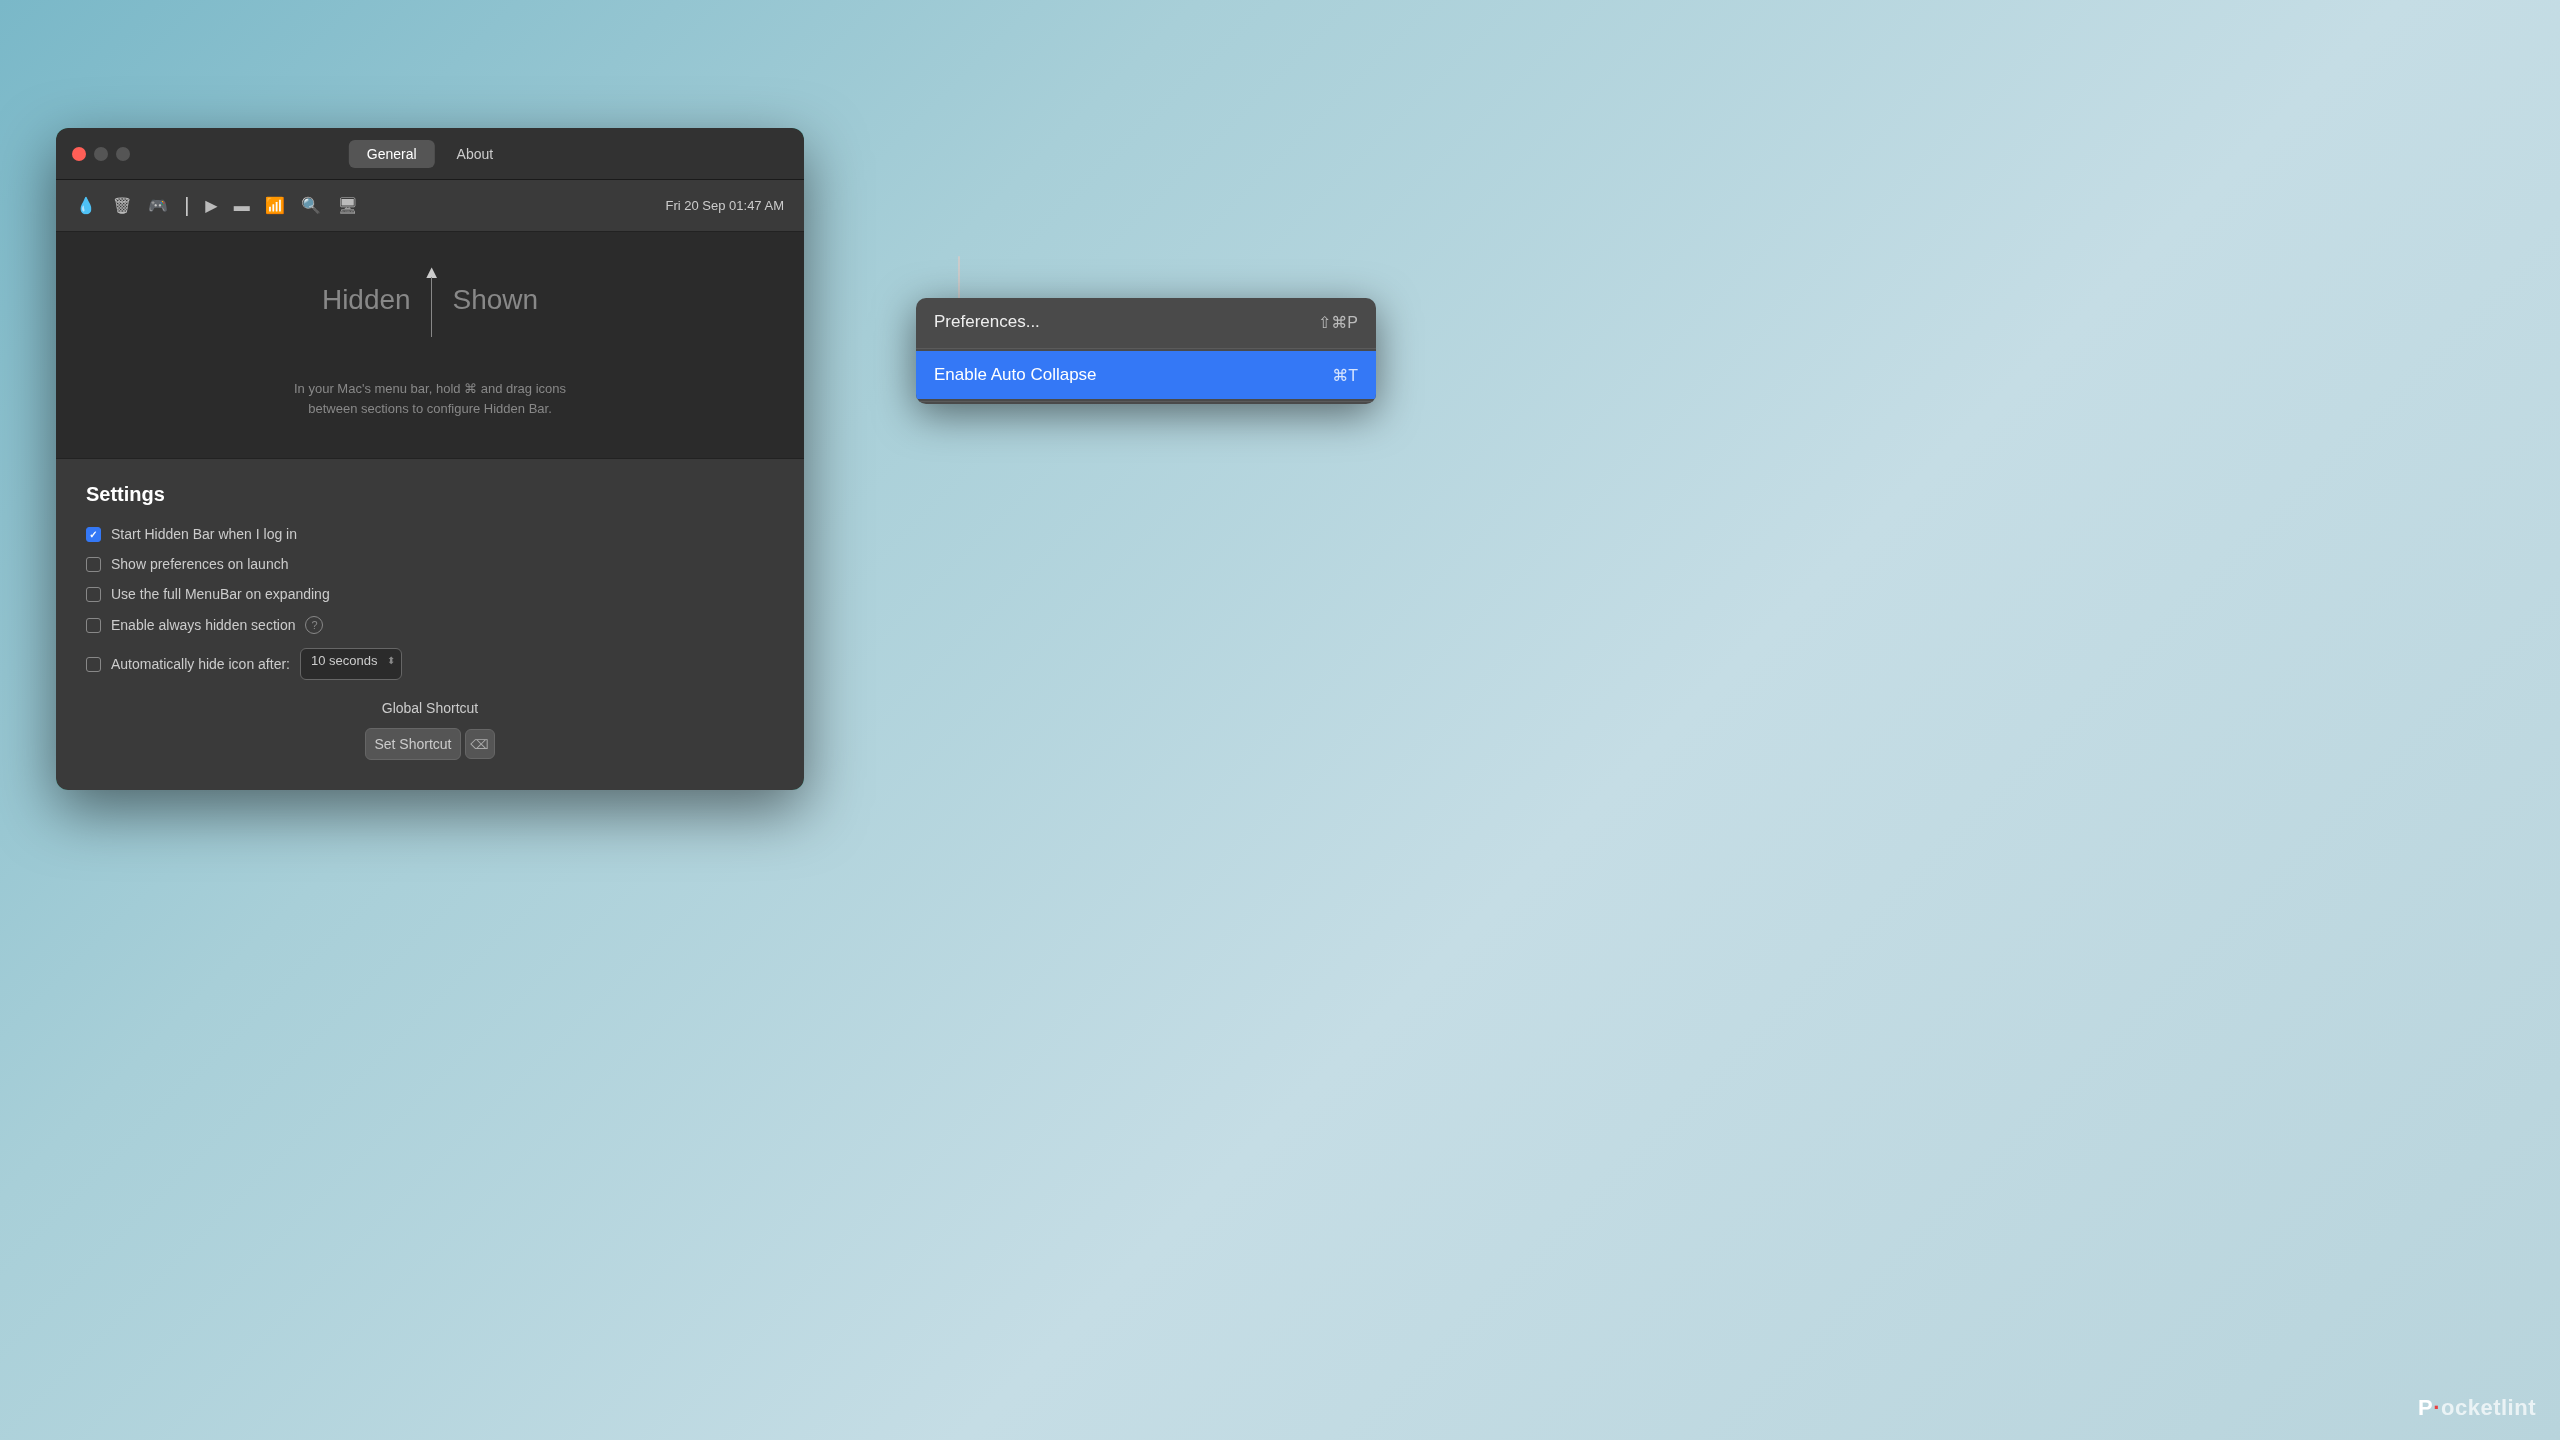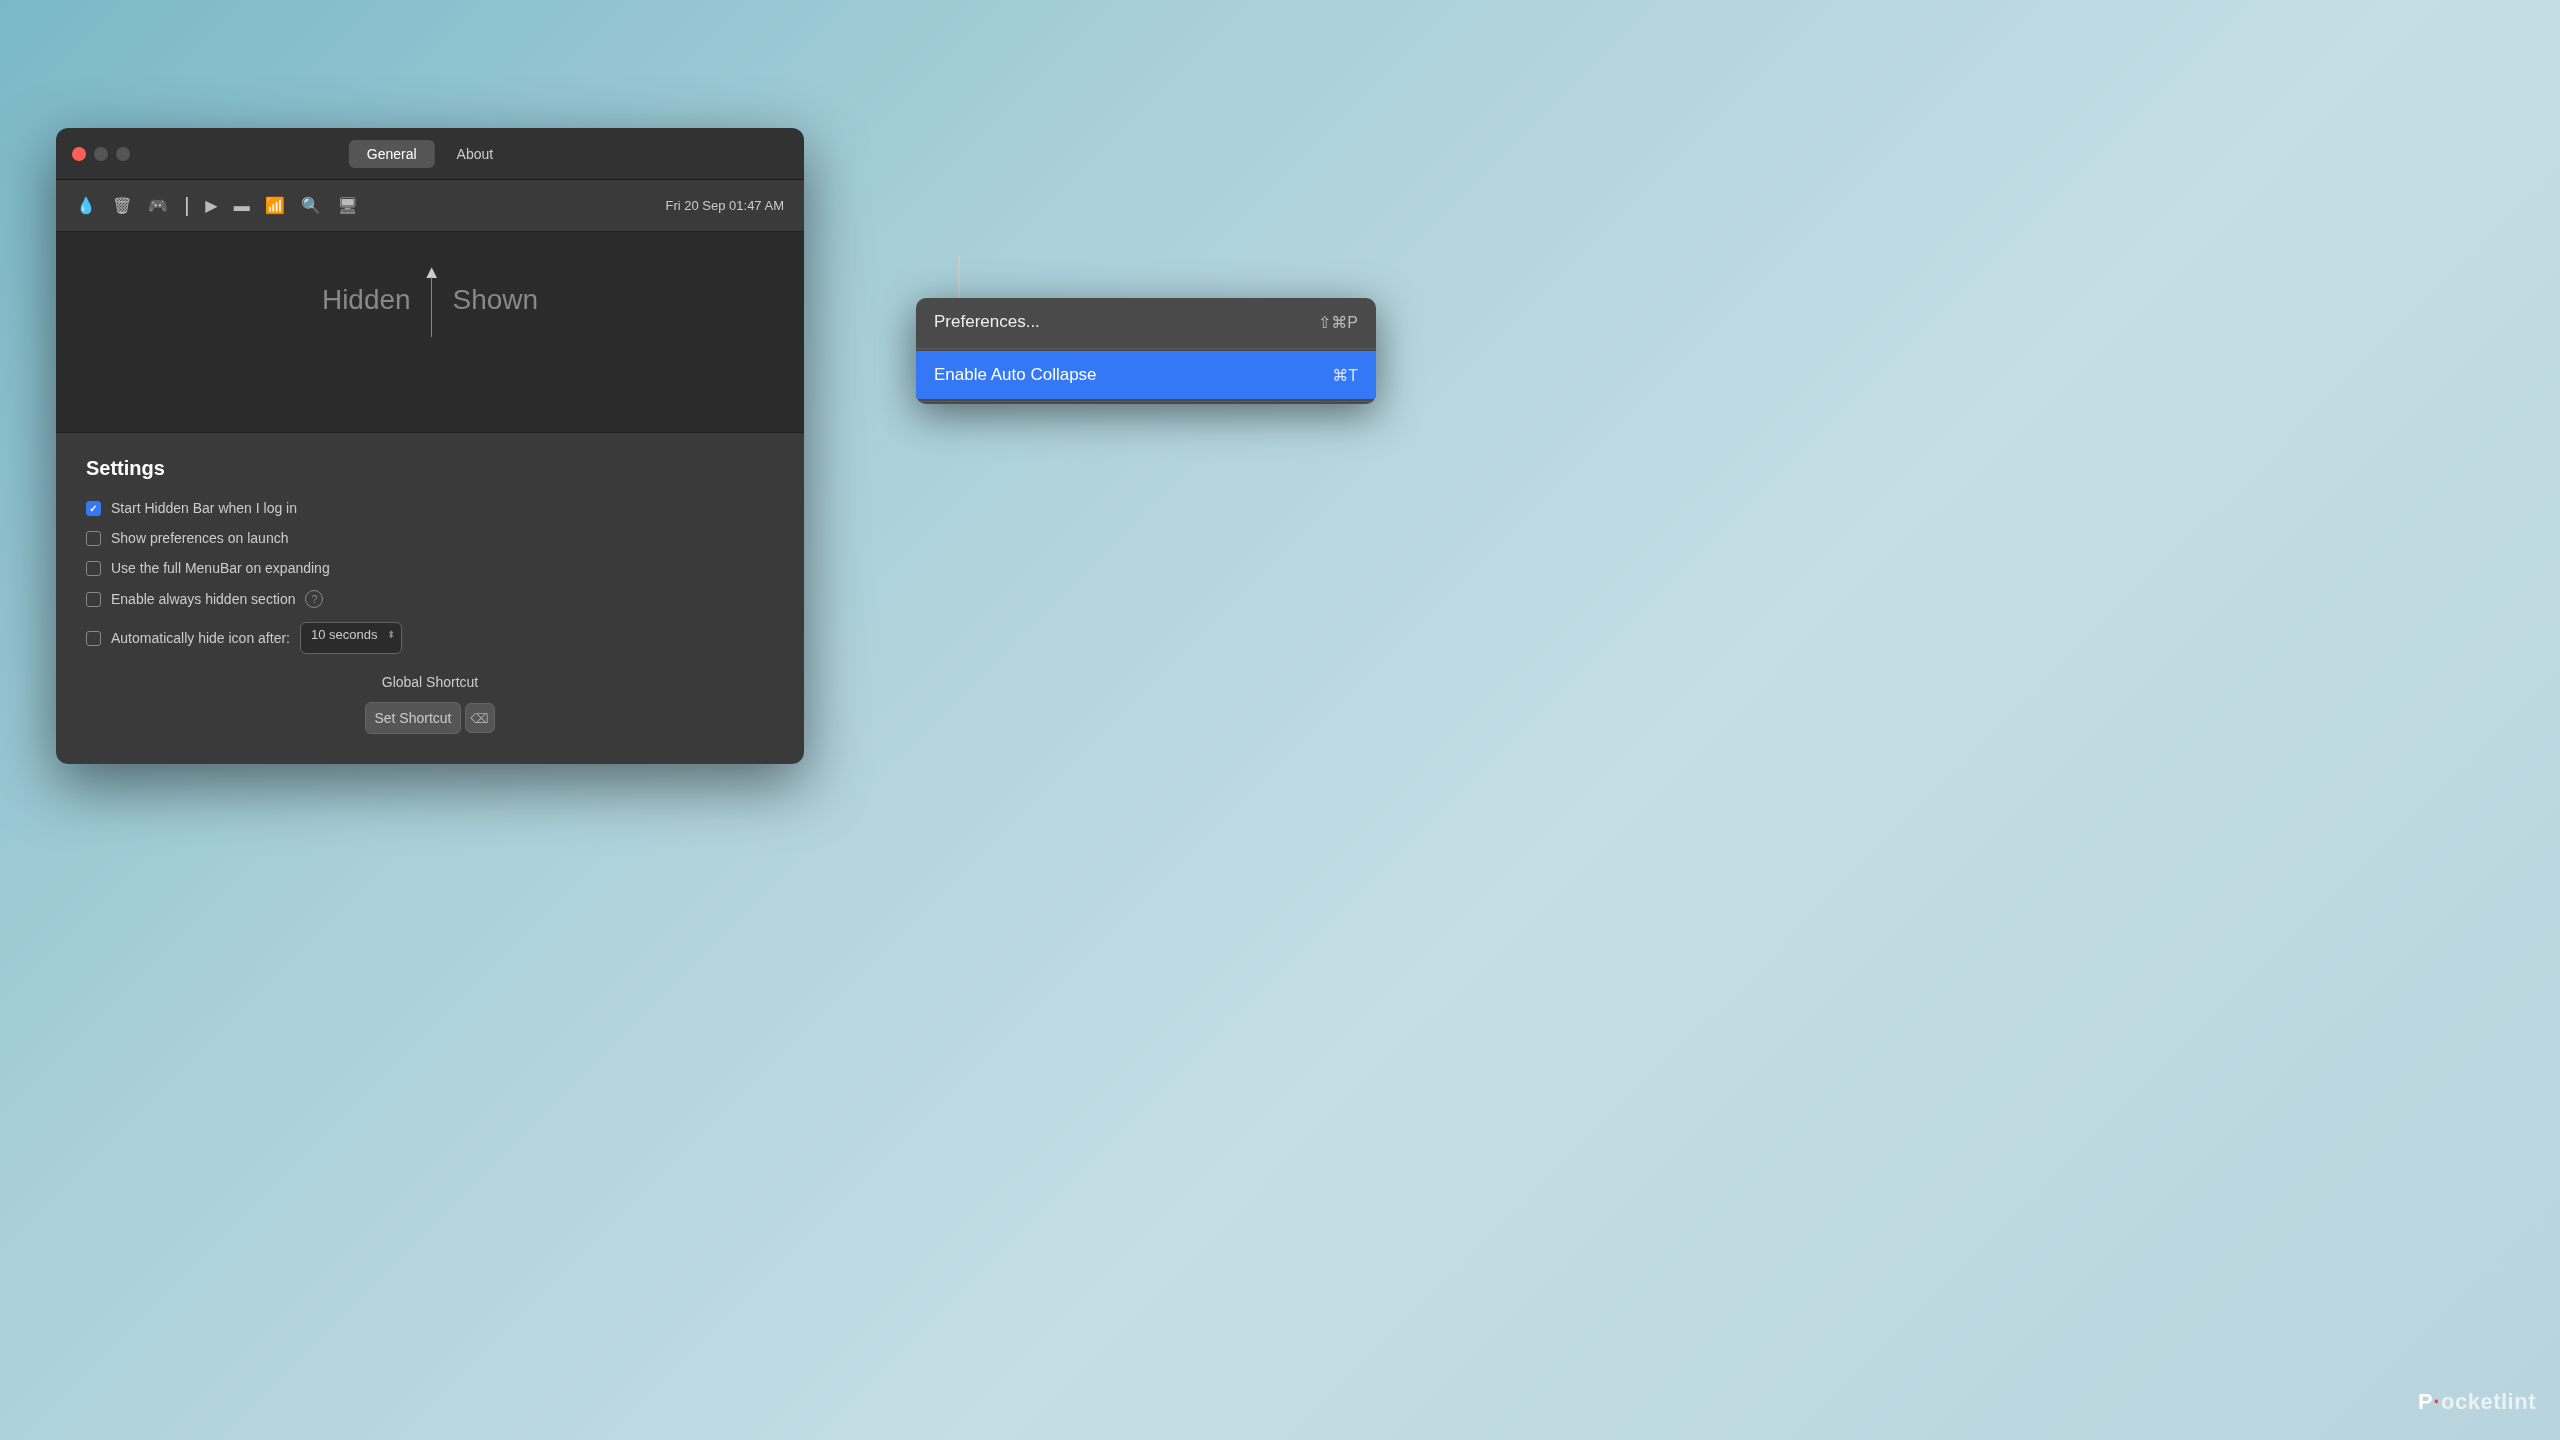--- a/index.html
+++ b/index.html
@@ -355,21 +355,21 @@
       left: 958px;
       width: 2px;
       height: 44px;
       background: #ccc;
       border-radius: 1px;
     }
 
     
     .watermark {
       position: absolute;
-      bottom: 25px;
+      bottom: 19px;
       right: 24px;
       color: rgba(255,255,255,0.7);
       font-size: 22px;
       font-weight: 600;
       letter-spacing: 0.5px;
     }
 
     .watermark span.p-highlight {
       color: #fff;
     }
@@ -410,20 +410,21 @@
 
   <div class="diagram-area">
     <div class="hidden-shown-labels">
       <span class="label-hidden">Hidden</span>
       <div class="divider-arrow">
         <span class="arrow-up">▲</span>
         <div class="divider-line"></div>
       </div>
       <span class="label-shown">Shown</span>
     </div>
+    <p class="instruction-text">In your Mac's menu bar, hold ⌘ and drag icons<br>between sections to configure Hidden Bar.</p>
   </div>
 
   <div class="settings-section">
     <div class="settings-title">Settings</div>
     <div class="settings-body">
       <div class="settings-left">
 
         <div class="checkbox-row">
           <div class="checkbox checked"></div>
           <span class="checkbox-label">Start Hidden Bar when I log in</span>

